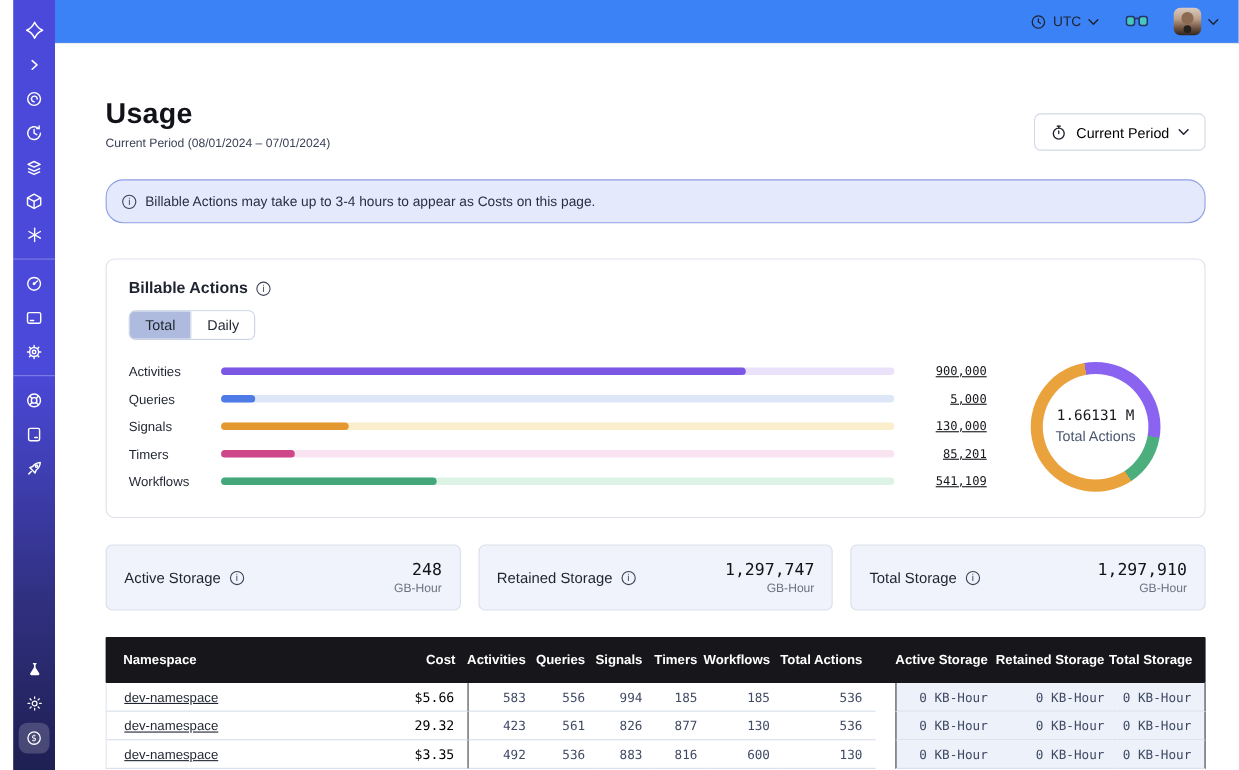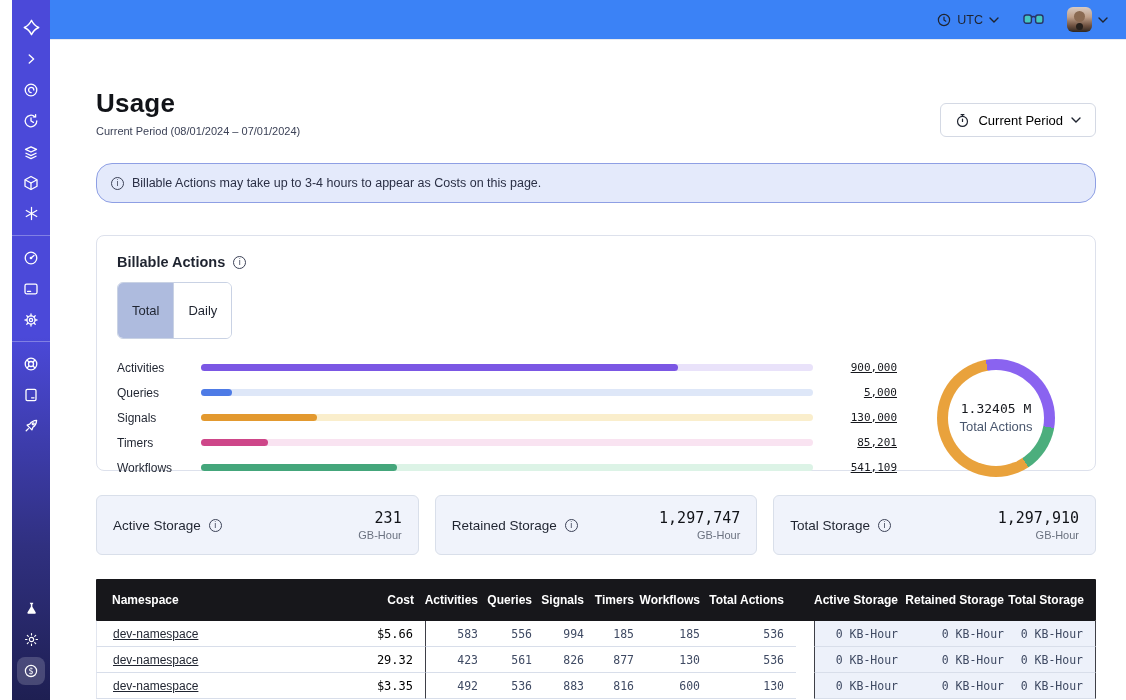--- a/index.html
+++ b/index.html
@@ -47,21 +47,21 @@
     display:inline-flex; align-items:center; justify-content:center; font-size:9px; line-height:1;
     color:#3C4257; flex:0 0 auto; cursor:pointer; }
   .info-i::after { content:"i"; }
 
   
   .card { margin-top:32px; border:1px solid #DDE1EC; border-radius:8px; background:#fff;
     padding:18px 20px 20px; height:236px; }
   .card-head { display:flex; align-items:center; gap:8px; }
   .card-title { font-size:14.5px; font-weight:600; }
   .seg { display:inline-flex; border:1px solid #C9D2E4; border-radius:6px; overflow:hidden; margin-top:12px; }
-  .seg-btn { padding:20px 14px; font-size:13px; background:#fff; cursor:pointer; }
+  .seg-btn { padding:5px 14px; font-size:13px; background:#fff; cursor:pointer; }
   .seg-btn.sel { background:#AEBBDE; }
   .seg-btn + .seg-btn { border-left:1px solid #C9D2E4; }
 
   .chart-wrap { display:flex; margin-top:16px; }
   .bars { flex:1 1 auto; padding-right:20px; }
   .bar-row { display:flex; align-items:center; height:25px; }
   .bar-label { width:72px; font-size:12px; color:#1F2430; flex:0 0 auto; }
   .bar-track { flex:1 1 auto; height:7px; border-radius:4px; margin:0 12px; position:relative; }
   .bar-fill { position:absolute; left:0; top:0; bottom:0; border-radius:4px; }
   .bar-value { width:72px; text-align:right; font-size:11px; color:#16181D; flex:0 0 auto;text-decoration:underline; }
@@ -312,35 +312,35 @@
           <span class="bar-label">Workflows</span>
           <div class="bar-track" style="background: rgb(220, 243, 230);">
                 <div class="bar-fill" style="width: 32%; background: rgb(68, 166, 123);"></div>
               </div>
           <span class="bar-value mono">541,109</span>
         </div>
       </div>
       <div class="donut-box">
         <div class="donut" style="background: conic-gradient(from -10deg, rgb(138, 99, 240) 0%, rgb(138, 99, 240) 30.5%, rgb(76, 174, 125) 30.5%, rgb(76, 174, 125) 43.5%, rgb(233, 162, 60) 43.5%, rgb(233, 162, 60) 100%);"></div>
         <div class="donut-center">
-          <span class="donut-value mono">1.32405 M</span>
+          <span class="donut-value mono">1.66131 M</span>
           <span class="donut-label">Total Actions</span>
         </div>
       </div>
     </div>
   </section>
 
   <div class="stat-row">
     <div class="stat-card">
       <div class="stat-label">
             <span>Active Storage</span>
             <span class="info-i"></span>
           </div>
       <div class="stat-right">
-        <div class="stat-value mono">231</div>
+        <div class="stat-value mono">248</div>
         <div class="stat-unit">GB-Hour</div>
       </div>
     </div>
     <div class="stat-card">
       <div class="stat-label">
             <span>Retained Storage</span>
             <span class="info-i"></span>
           </div>
       <div class="stat-right">
         <div class="stat-value mono">1,297,747</div>

